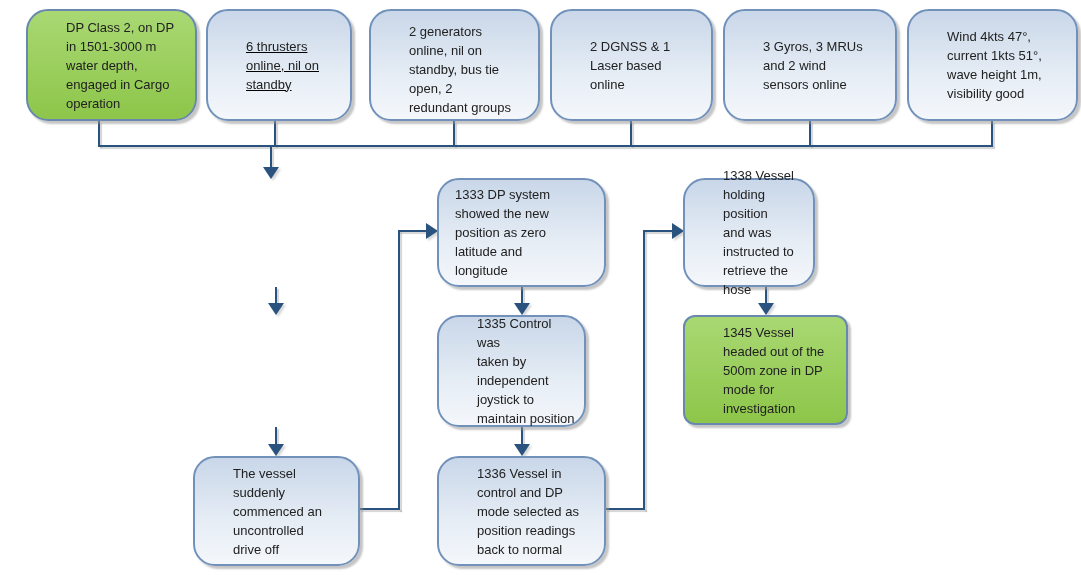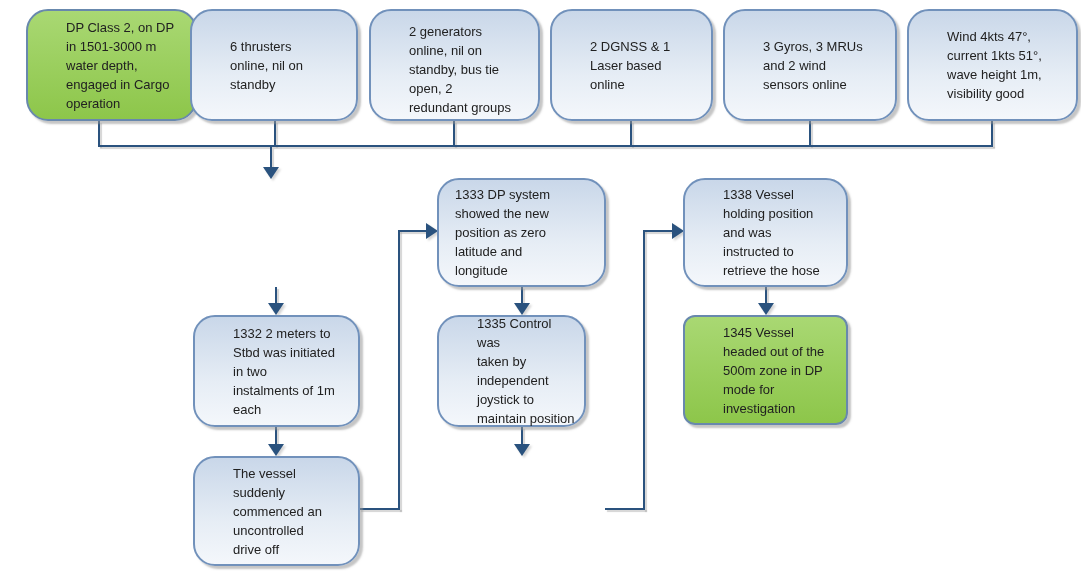--- a/index.html
+++ b/index.html
@@ -94,21 +94,21 @@
   <div class="seg" style="left:765px;top:287px;width:2px;height:16px;"></div>
   <div class="head down" style="left:758px;top:303px;"></div>
 
   <div class="node green" style="left:14px;top:9px;width:171px;height:112px;margin-left:12px;">
     <div class="txt">DP Class 2, on DP
 in 1501-3000 m
 water depth,
 engaged in Cargo
 operation</div>
   </div>
-  <div class="node blue" style="left:190px;top:9px;width:168px;height:112px;">
+  <div class="node blue" style="left:206px;top:9px;width:146px;height:112px;text-decoration:underline;">
     <div class="txt">6 thrusters
 online, nil on
 standby</div>
   </div>
   <div class="node blue" style="left:369px;top:9px;width:171px;height:112px;align-items:flex-end;">
     <div class="txt">2 generators
 online, nil on
 standby, bus tie
 open, 2
 redundant groups</div>
@@ -123,27 +123,20 @@
 and 2 wind
 sensors online</div>
   </div>
   <div class="node blue" style="left:907px;top:9px;width:171px;height:112px;">
     <div class="txt">Wind 4kts 47°,
 current 1kts 51°,
 wave height 1m,
 visibility good</div>
   </div>
 
-  <div class="node blue" style="left:193px;top:315px;width:167px;height:112px;">
-    <div class="txt">1332 2 meters to
-Stbd was initiated
-in two
-instalments of 1m
-each</div>
-  </div>
   <div class="node blue" style="left:193px;top:456px;width:167px;height:110px;">
     <div class="txt">The vessel
 suddenly
 commenced an
 uncontrolled
 drive off</div>
   </div>
 
   <div class="node blue" style="left:437px;top:178px;width:169px;height:109px;padding-left:16px;">
     <div class="txt">1333 DP system
@@ -152,22 +145,29 @@
 latitude and
 longitude</div>
   </div>
   <div class="node blue" style="left:437px;top:315px;width:149px;height:112px;">
     <div class="txt">1335 Control was
 taken by
 independent
 joystick to
 maintain position</div>
   </div>
+  <div class="node blue" style="left:437px;top:456px;width:169px;height:110px;">
+    <div class="txt">1336 Vessel in
+control and DP
+mode selected as
+position readings
+back to normal</div>
+  </div>
 
-  <div class="node blue" style="left:683px;top:178px;width:165px;height:109px;">
+  <div class="node blue" style="left:683px;top:178px;width:132px;height:109px;">
     <div class="txt">1338 Vessel
 holding position
 and was
 instructed to
 retrieve the hose</div>
   </div>
   <div class="node green" style="left:683px;top:315px;width:165px;height:110px;border-radius:12px;">
     <div class="txt">1345 Vessel
 headed out of the
 500m zone in DP

